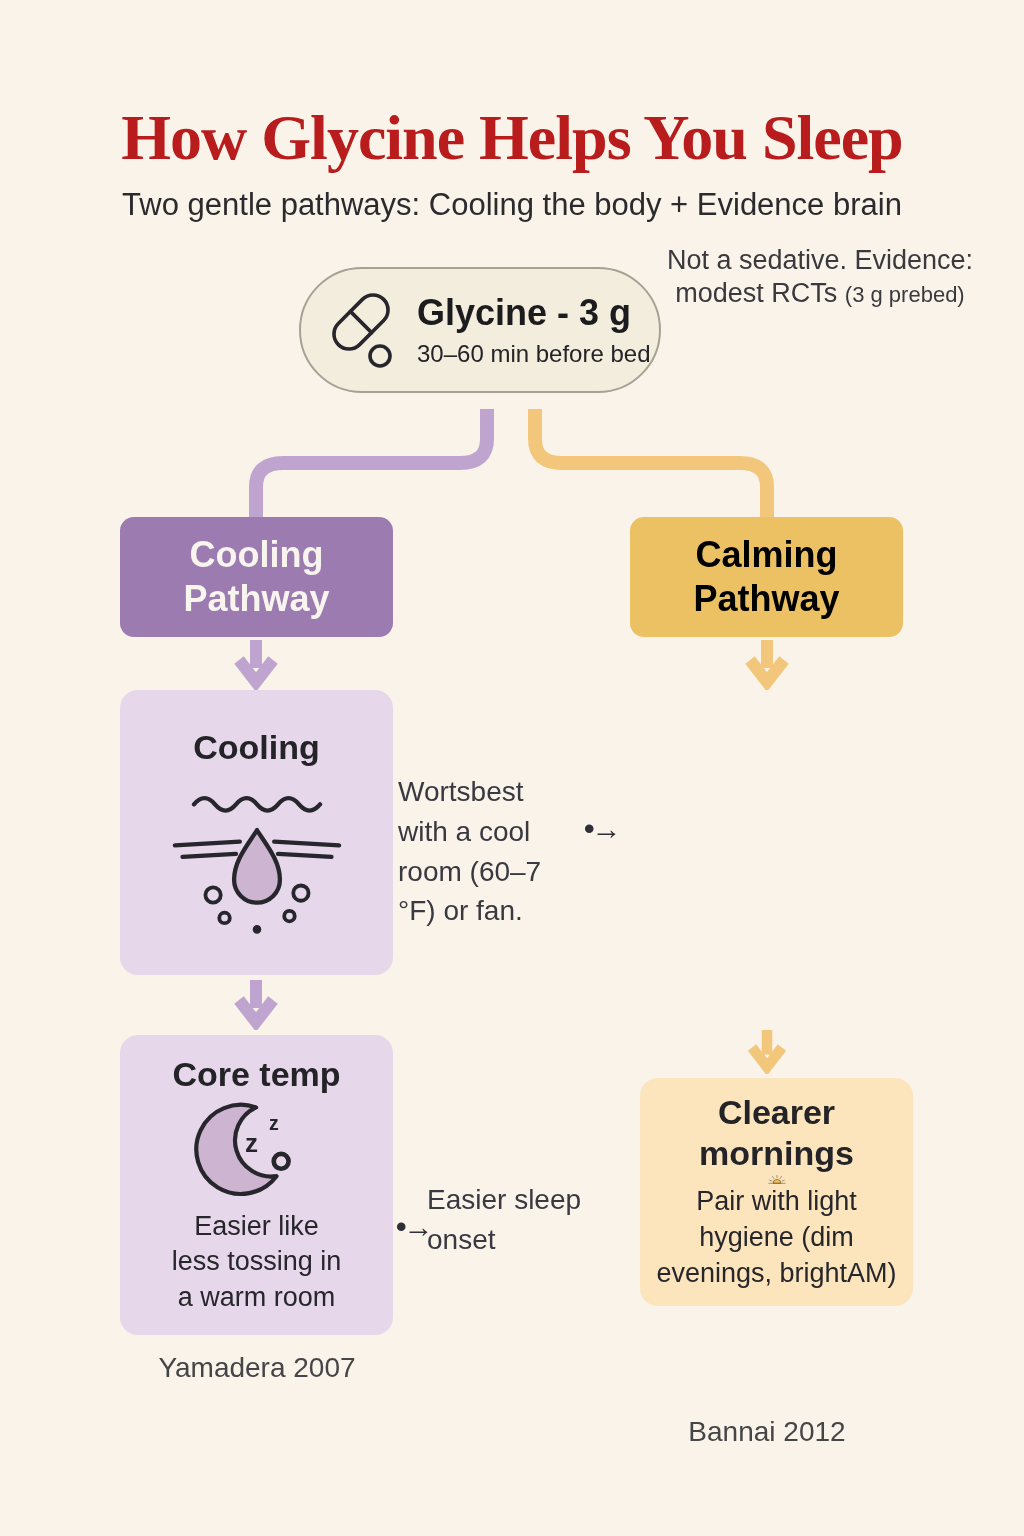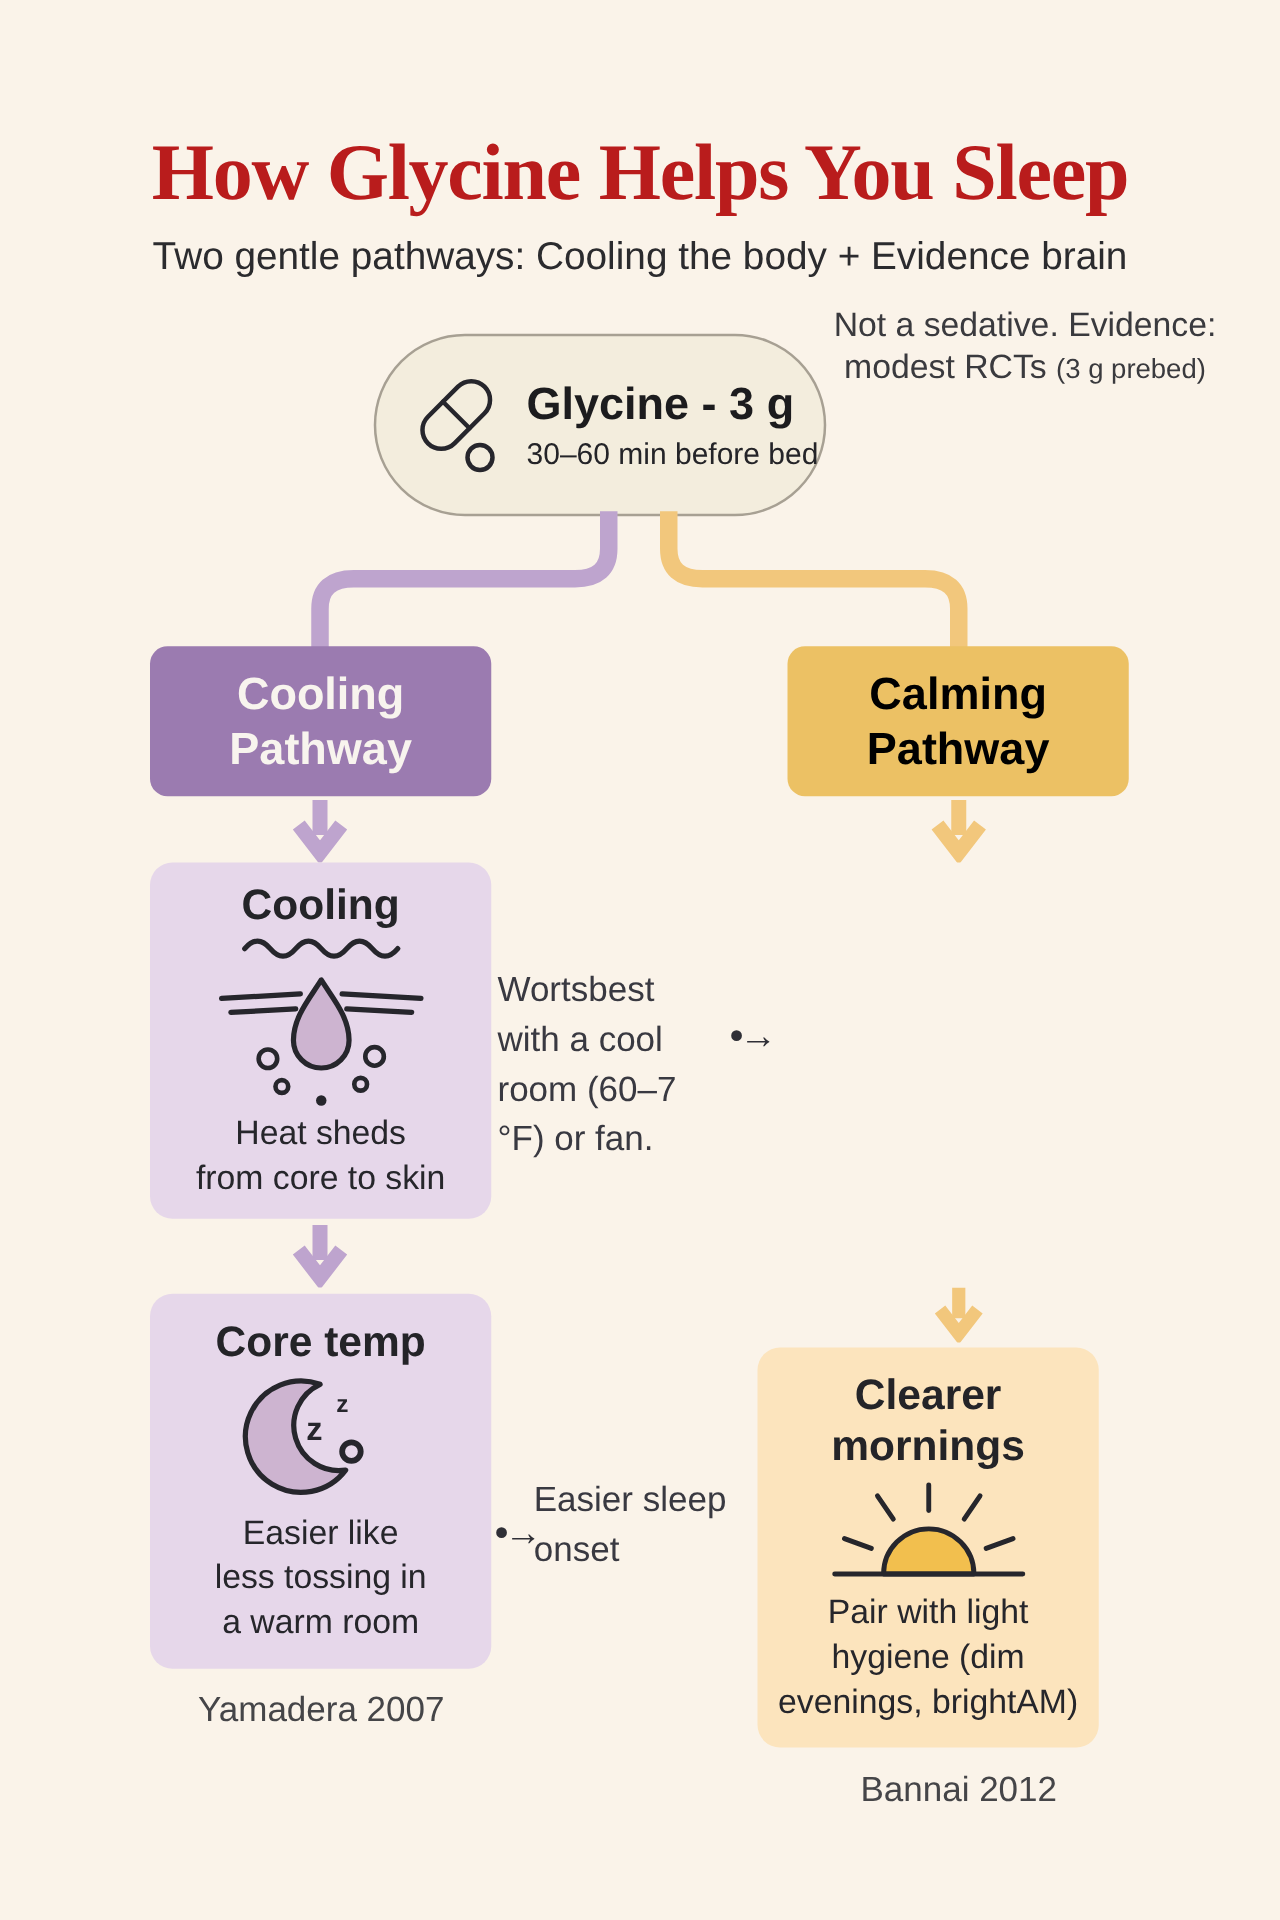--- a/index.html
+++ b/index.html
@@ -20,25 +20,25 @@
     font-family:"Liberation Serif","DejaVu Serif",serif;
     font-weight:600;font-size:64px;letter-spacing:-1px;
     color:#b91c1c;
   }
   .page-subtitle{
     left:0;top:156px;width:1024px;
     text-align:center;font-size:31px;font-weight:500;color:#2b2b2e;
   }
 
   .root-node{
-    left:299px;top:267px;width:362px;height:146px;
+    left:299px;top:267px;width:362px;height:126px;
     background:var(--node_fill);
     border:2px solid var(--node_border);
     border-radius:75px;
-    display:flex;align-items:center;justify-content:center;
+    display:flex;align-items:center;justify-content:flex-start;
     box-sizing:border-box;padding-left:26px;
   }
   .root-text{margin-left:14px;}
   .root-title{font-size:36px;font-weight:bold;color:#1c1c1e;margin-bottom:6px;}
   .root-sub{font-size:24px;color:#242428;}
 
   .evidence-note{
     left:652px;top:244px;width:336px;
     text-align:center;font-size:27px;line-height:1.22;color:#3a3a3e;
   }
@@ -155,41 +155,39 @@
       <path class="icon-stroke" d="M12,70 L68,67"></path>
       <path class="icon-stroke" d="M108,54 L176,58"></path>
       <path class="icon-stroke" d="M112,67 L168,70"></path>
       <path class="icon-fill-purple" d="M90,42 C80,58 66,74 66,94 a24,24 0 0 0 48,0 C114,74 100,58 90,42 Z"></path>
       <circle cx="44" cy="110" r="8" class="icon-stroke" style="stroke-width:4px"></circle>
       <circle cx="136" cy="108" r="8" class="icon-stroke" style="stroke-width:4px"></circle>
       <circle cx="56" cy="134" r="5.5" class="icon-stroke" style="stroke-width:4px"></circle>
       <circle cx="124" cy="132" r="5.5" class="icon-stroke" style="stroke-width:4px"></circle>
       <circle cx="90" cy="146" r="4.5" class="icon-dot"></circle>
     </svg>
-    <div class="step-body pre">Heat sheds
-from core to skin</div>
   </div>
 
   <div class="abs step-box box-purple" style="left:120px;top:1035px;height:300px">
     <div class="step-title">Core temp</div>
     <svg width="140" height="104" viewBox="0 0 150 112">
       <path class="icon-fill-purple" d="M74,8 A48,48 0 1 0 96,82 A39,39 0 0 1 74,8 Z"></path>
       <text x="88" y="32" font-size="21" class="icon-letter">z</text>
       <text x="62" y="56" font-size="28" class="icon-letter">z</text>
       <circle cx="101" cy="66" r="8" class="icon-stroke" style="stroke-width:5px"></circle>
     </svg>
     <div class="step-body pre">Easier like
 less tossing in
 a warm room</div>
   </div>
 
   <div class="abs citation citation-left">Yamadera 2007</div>
 
 
-  <div class="abs step-box box-gold" style="left:606px;top:1078px;height:320px">
+  <div class="abs step-box box-gold" style="left:640px;top:1078px;height:228px">
     <div class="step-title pre">Clearer
 mornings</div>
     <svg width="170" height="86" viewBox="0 0 170 88">
       <path class="icon-fill-yellow" d="M48,78 A37,37 0 0 1 122,78 Z"></path>
       <path class="icon-stroke" style="stroke-width:4px" d="M8,78 H162"></path>
       <path class="icon-stroke" style="stroke-width:4px" d="M38,57 L16,49"></path>
       <path class="icon-stroke" style="stroke-width:4px" d="M56,33 L43,14"></path>
       <path class="icon-stroke" style="stroke-width:4px" d="M85,26 L85,5"></path>
       <path class="icon-stroke" style="stroke-width:4px" d="M114,33 L127,14"></path>
       <path class="icon-stroke" style="stroke-width:4px" d="M132,57 L154,49"></path>

